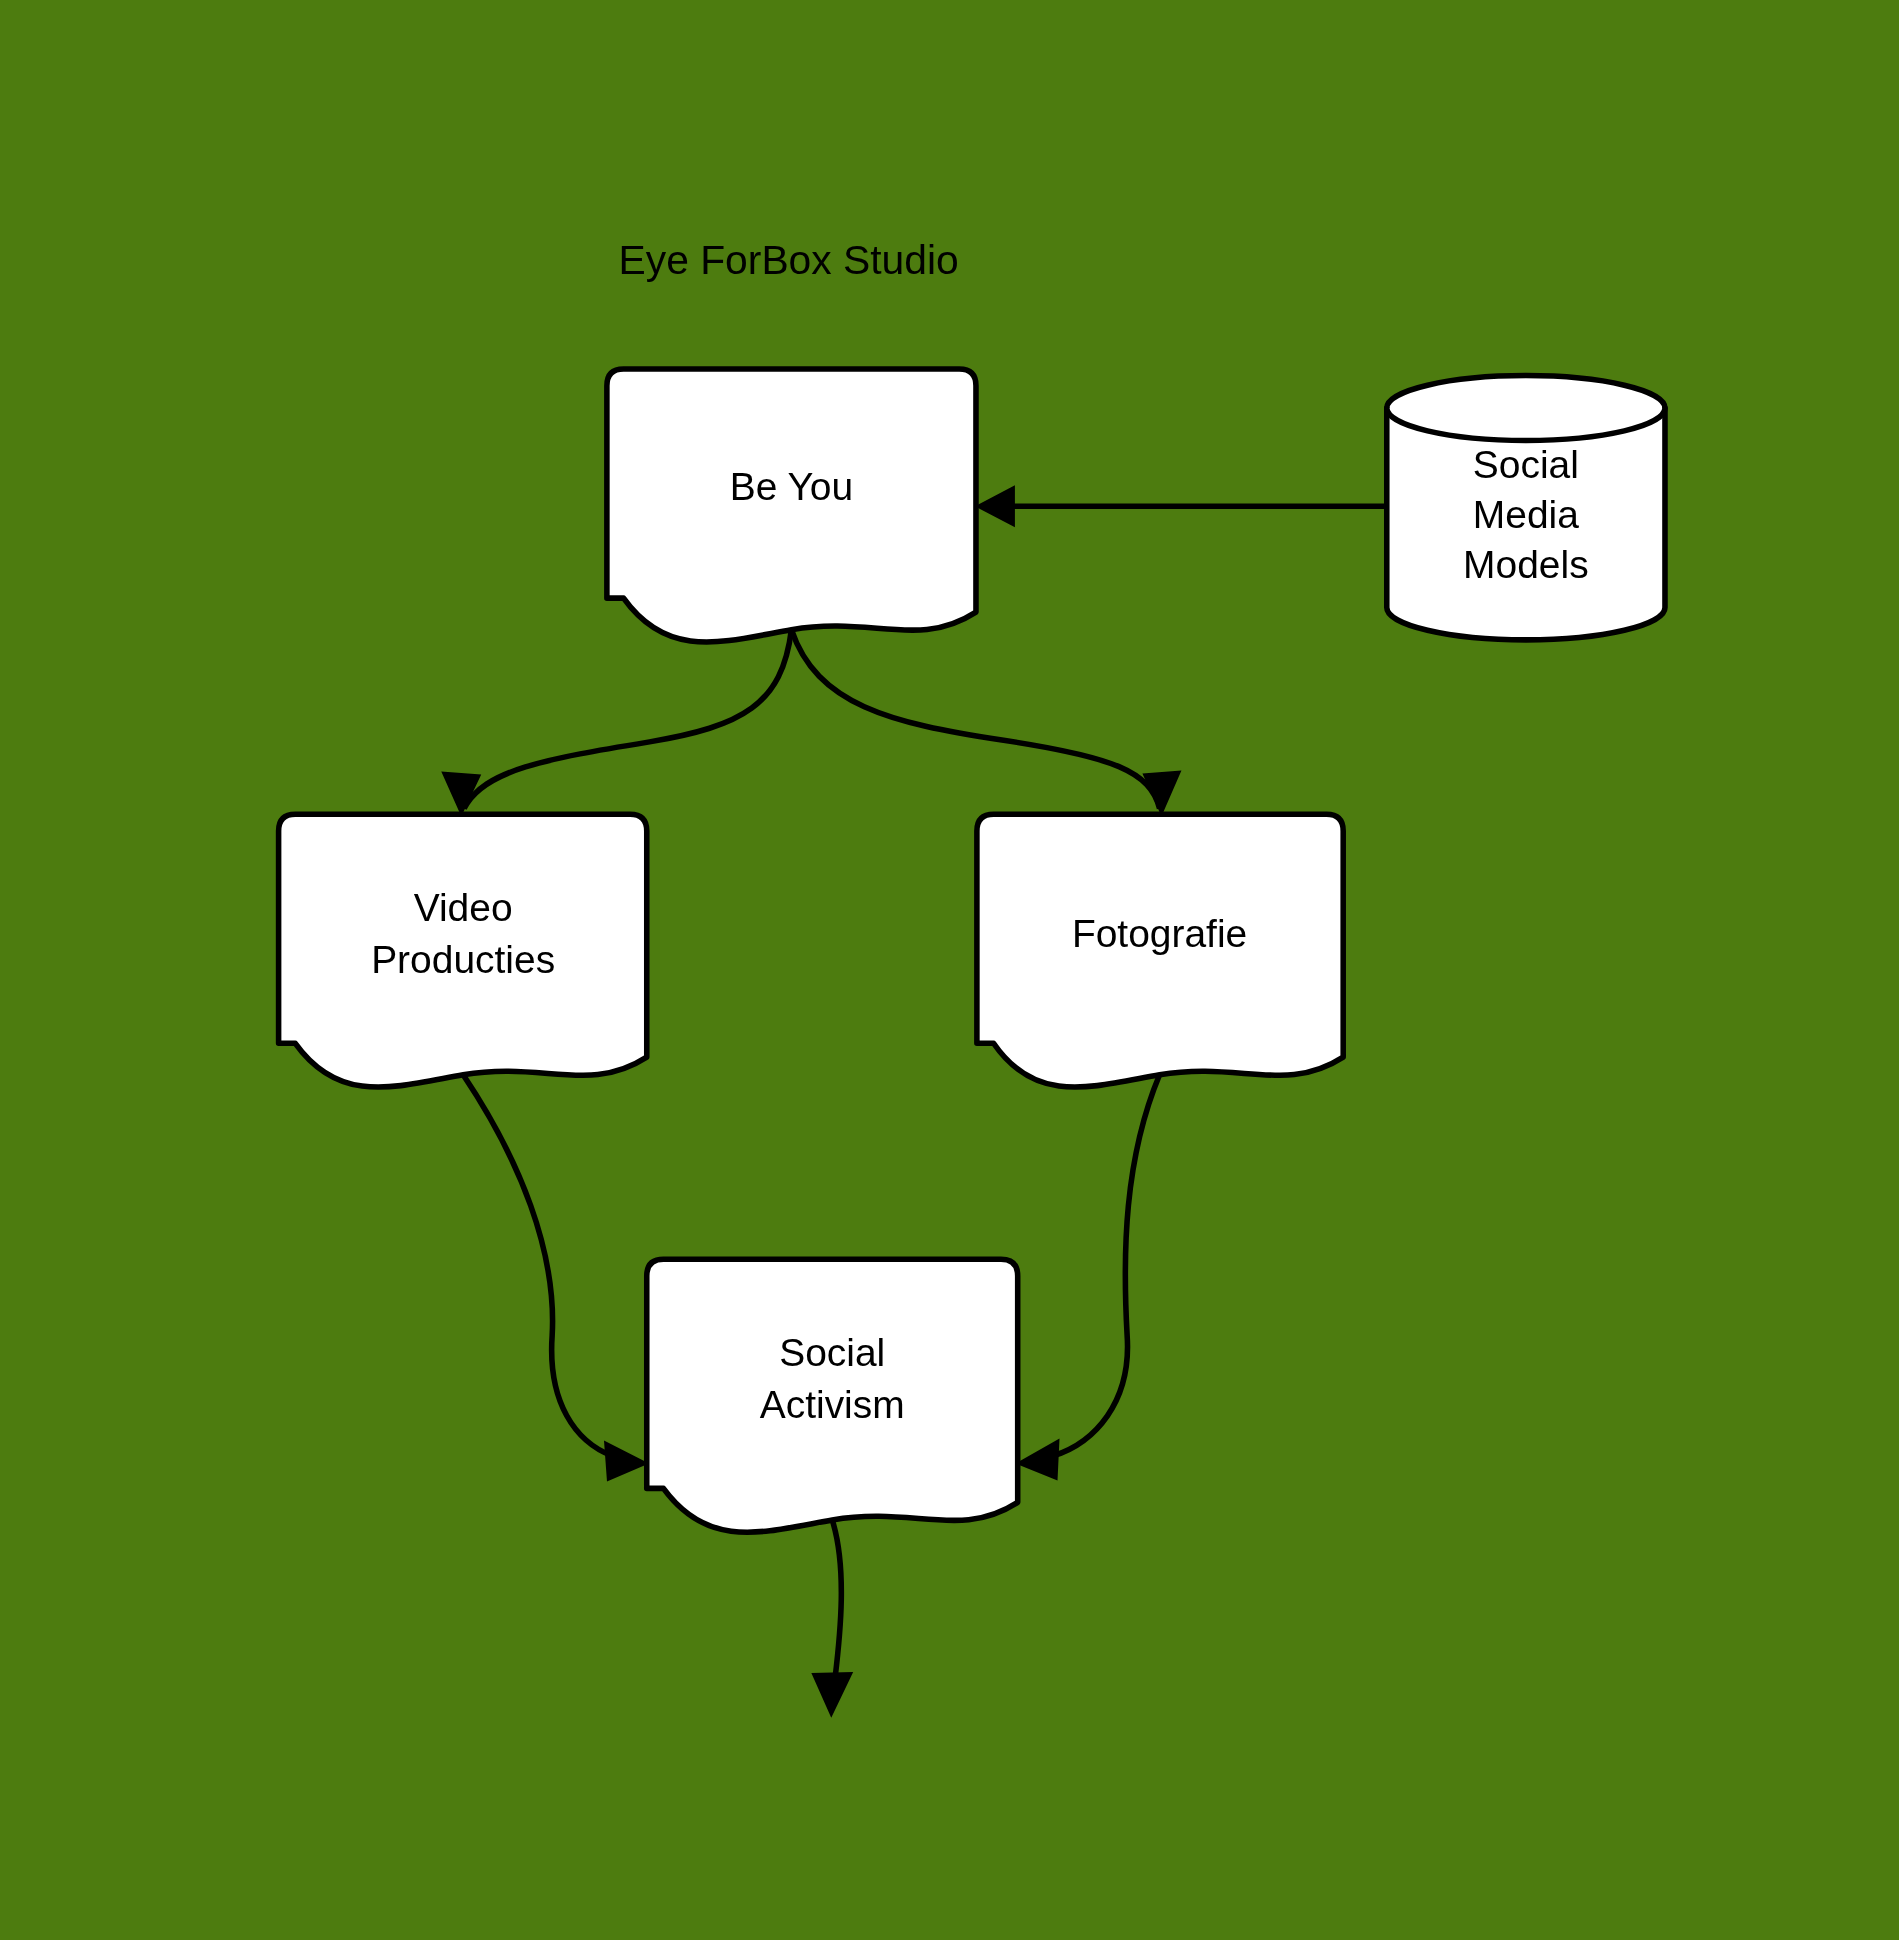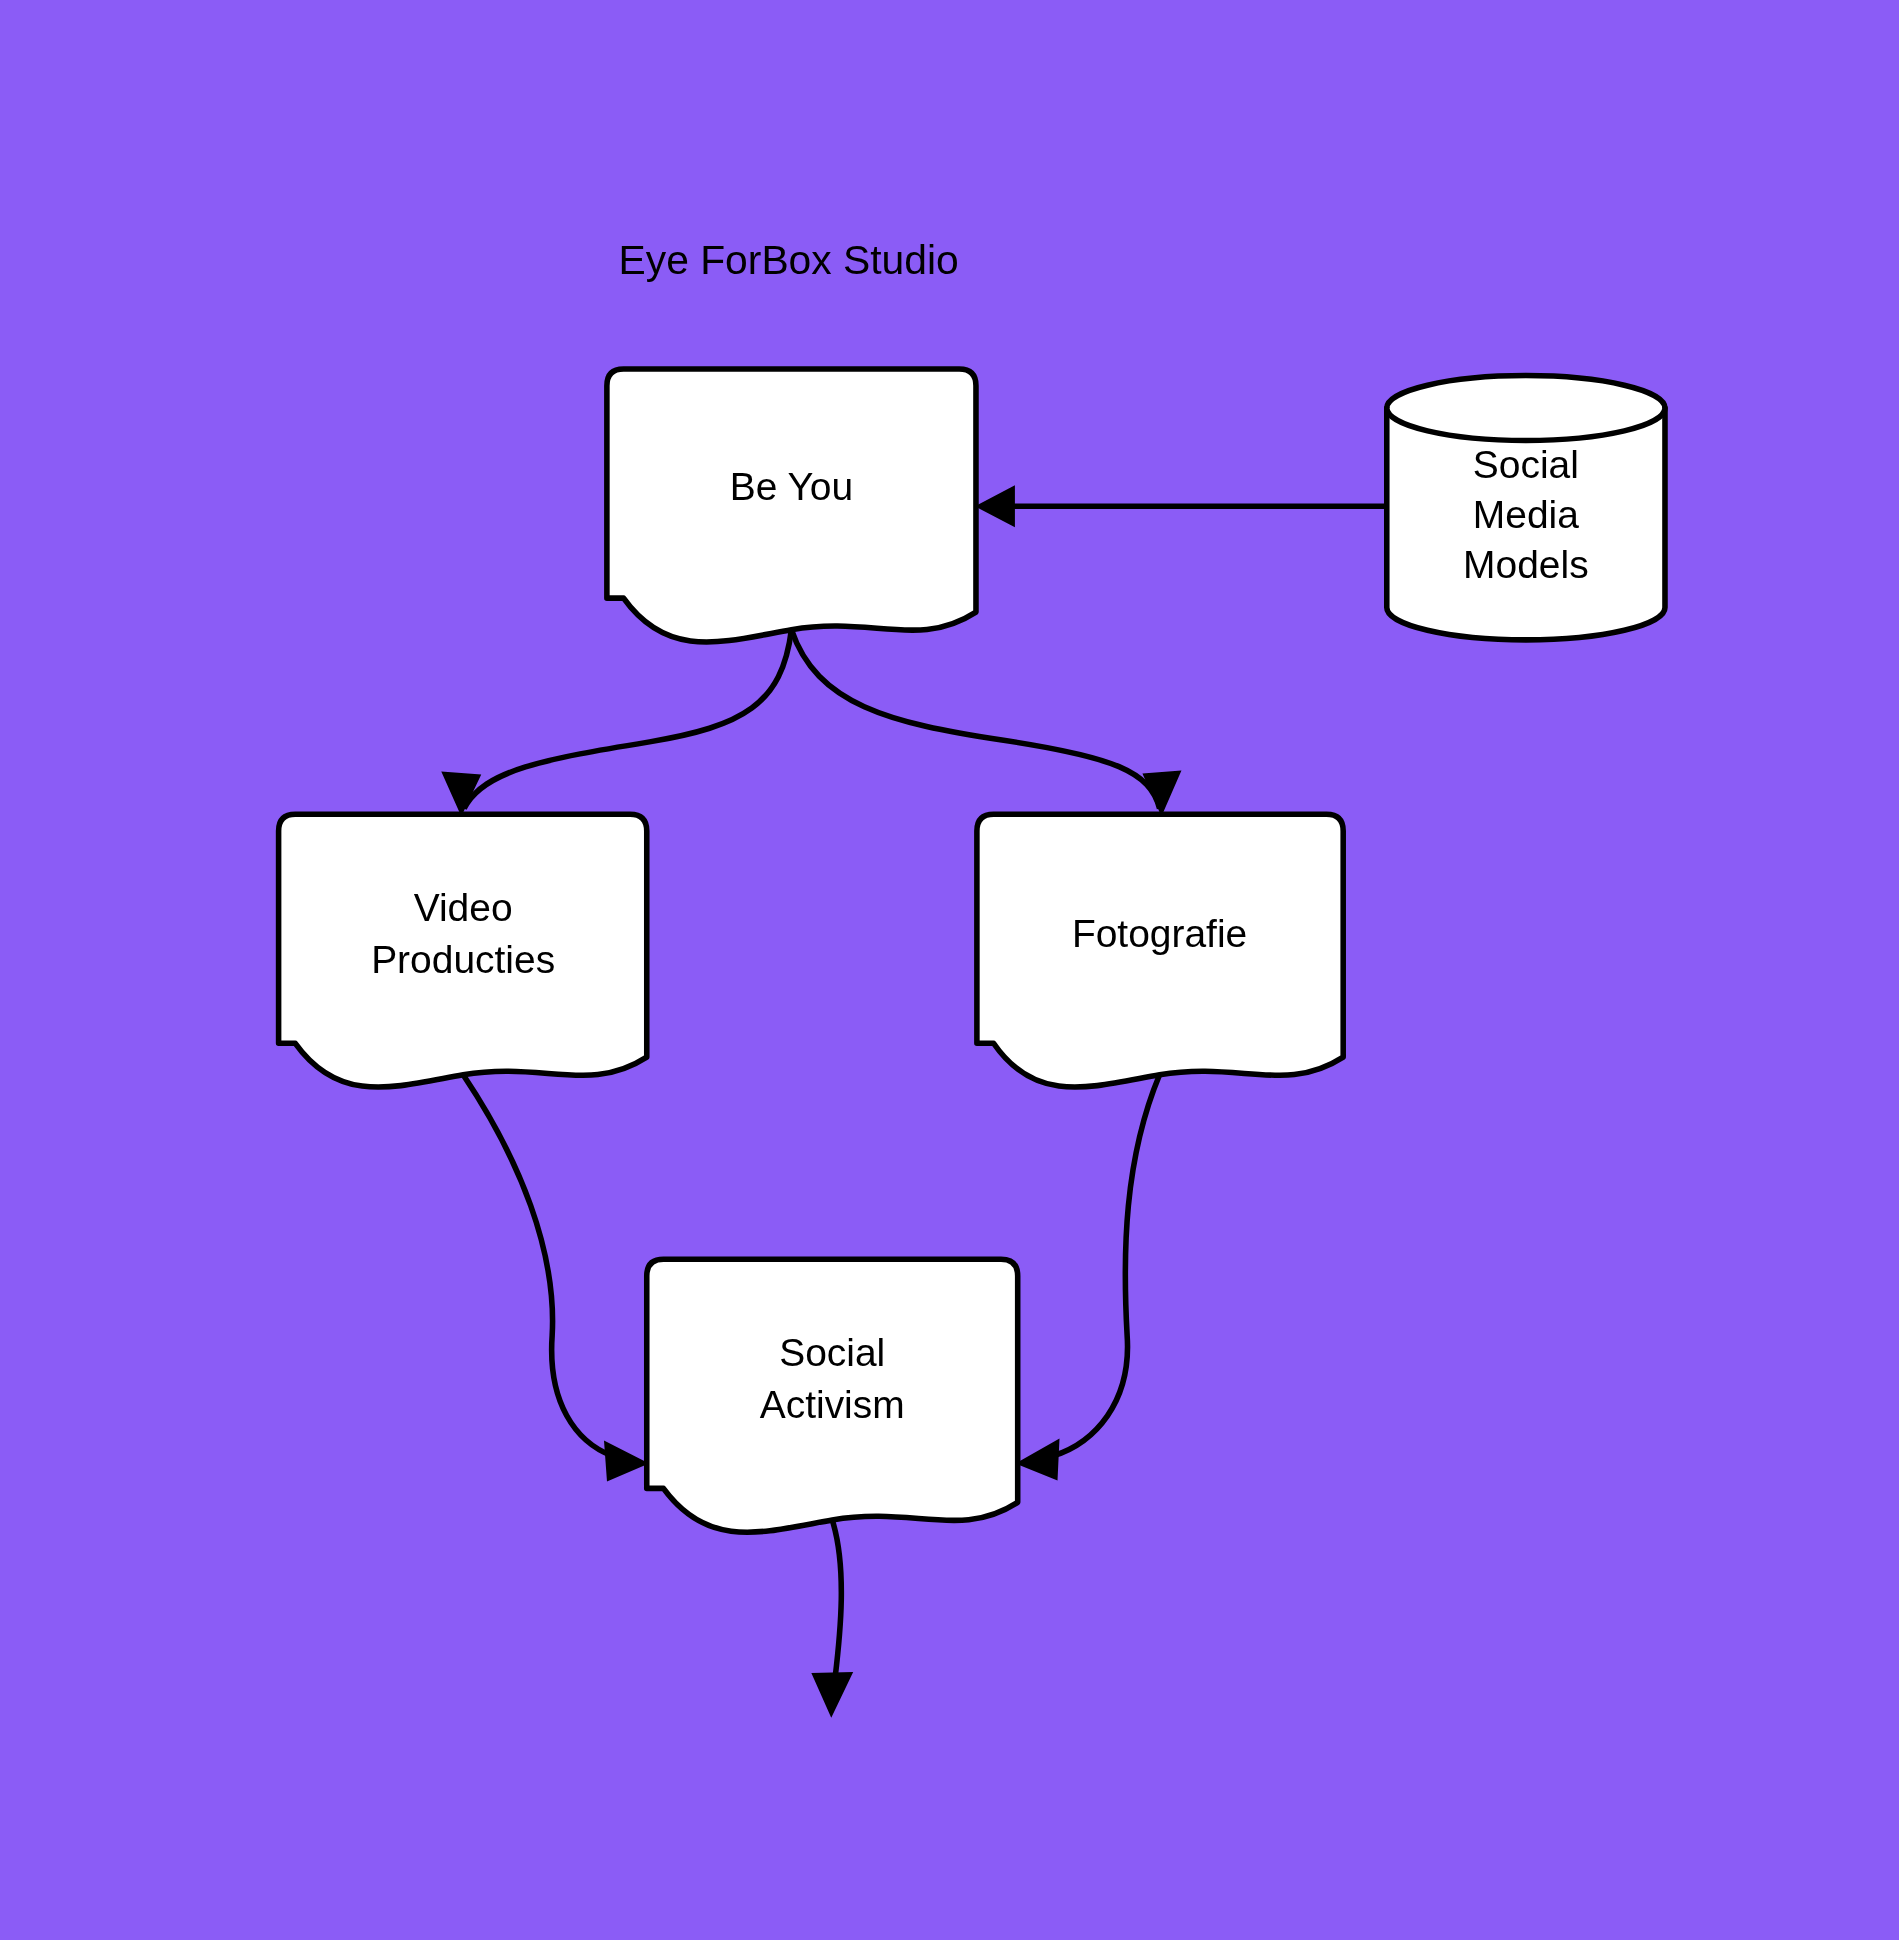--- a/index.html
+++ b/index.html
@@ -10,21 +10,21 @@
   body {
     width: 1900px;
     height: 1940px;
     font-family: "Liberation Sans", sans-serif;
     overflow: hidden;
   }
   #canvas {
     position: relative;
     width: 1900px;
     height: 1940px;
-    background: #8b5cf6;
+    background: #4d7c0f;
   }
   svg#diagram {
     position: absolute;
     top: 0;
     left: 0;
     width: 1900px;
     height: 1940px;
     display: block;
   }
   .shape-stroke {

